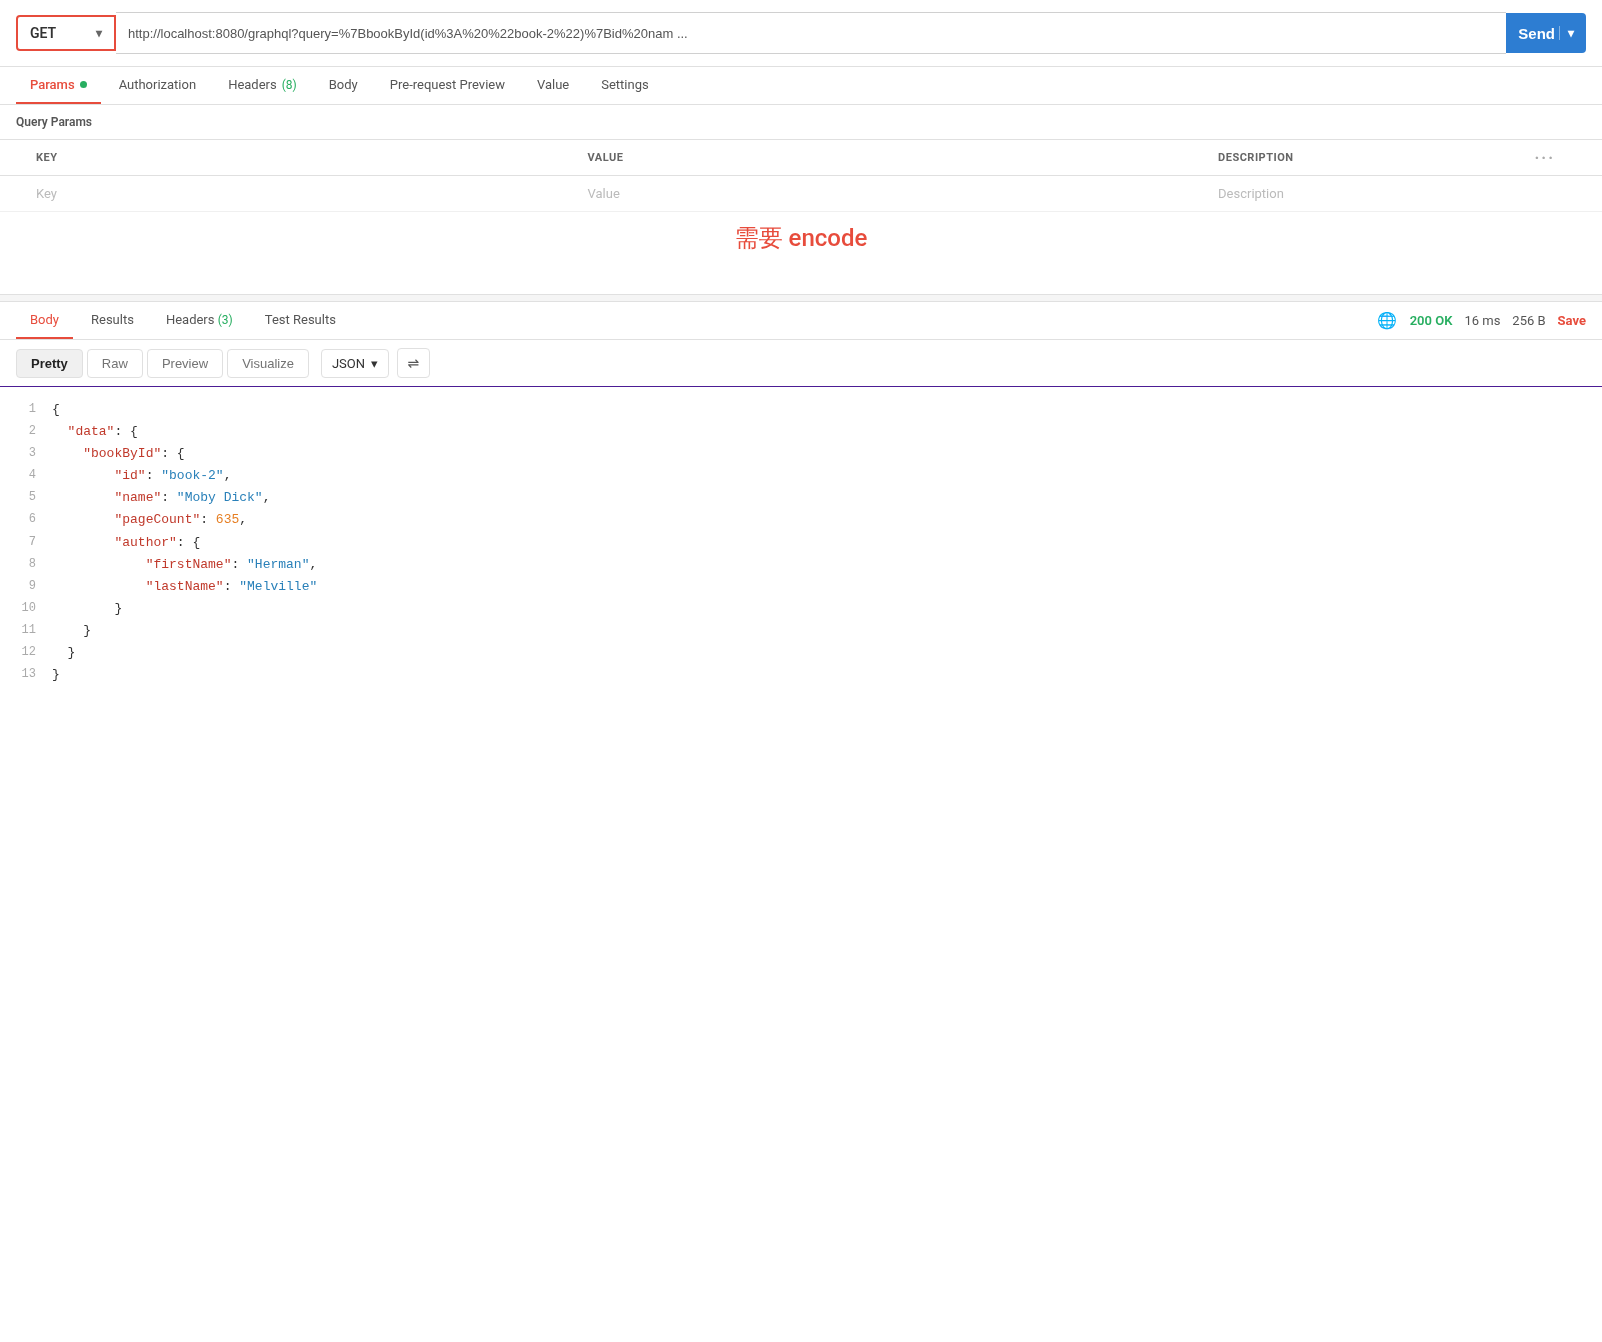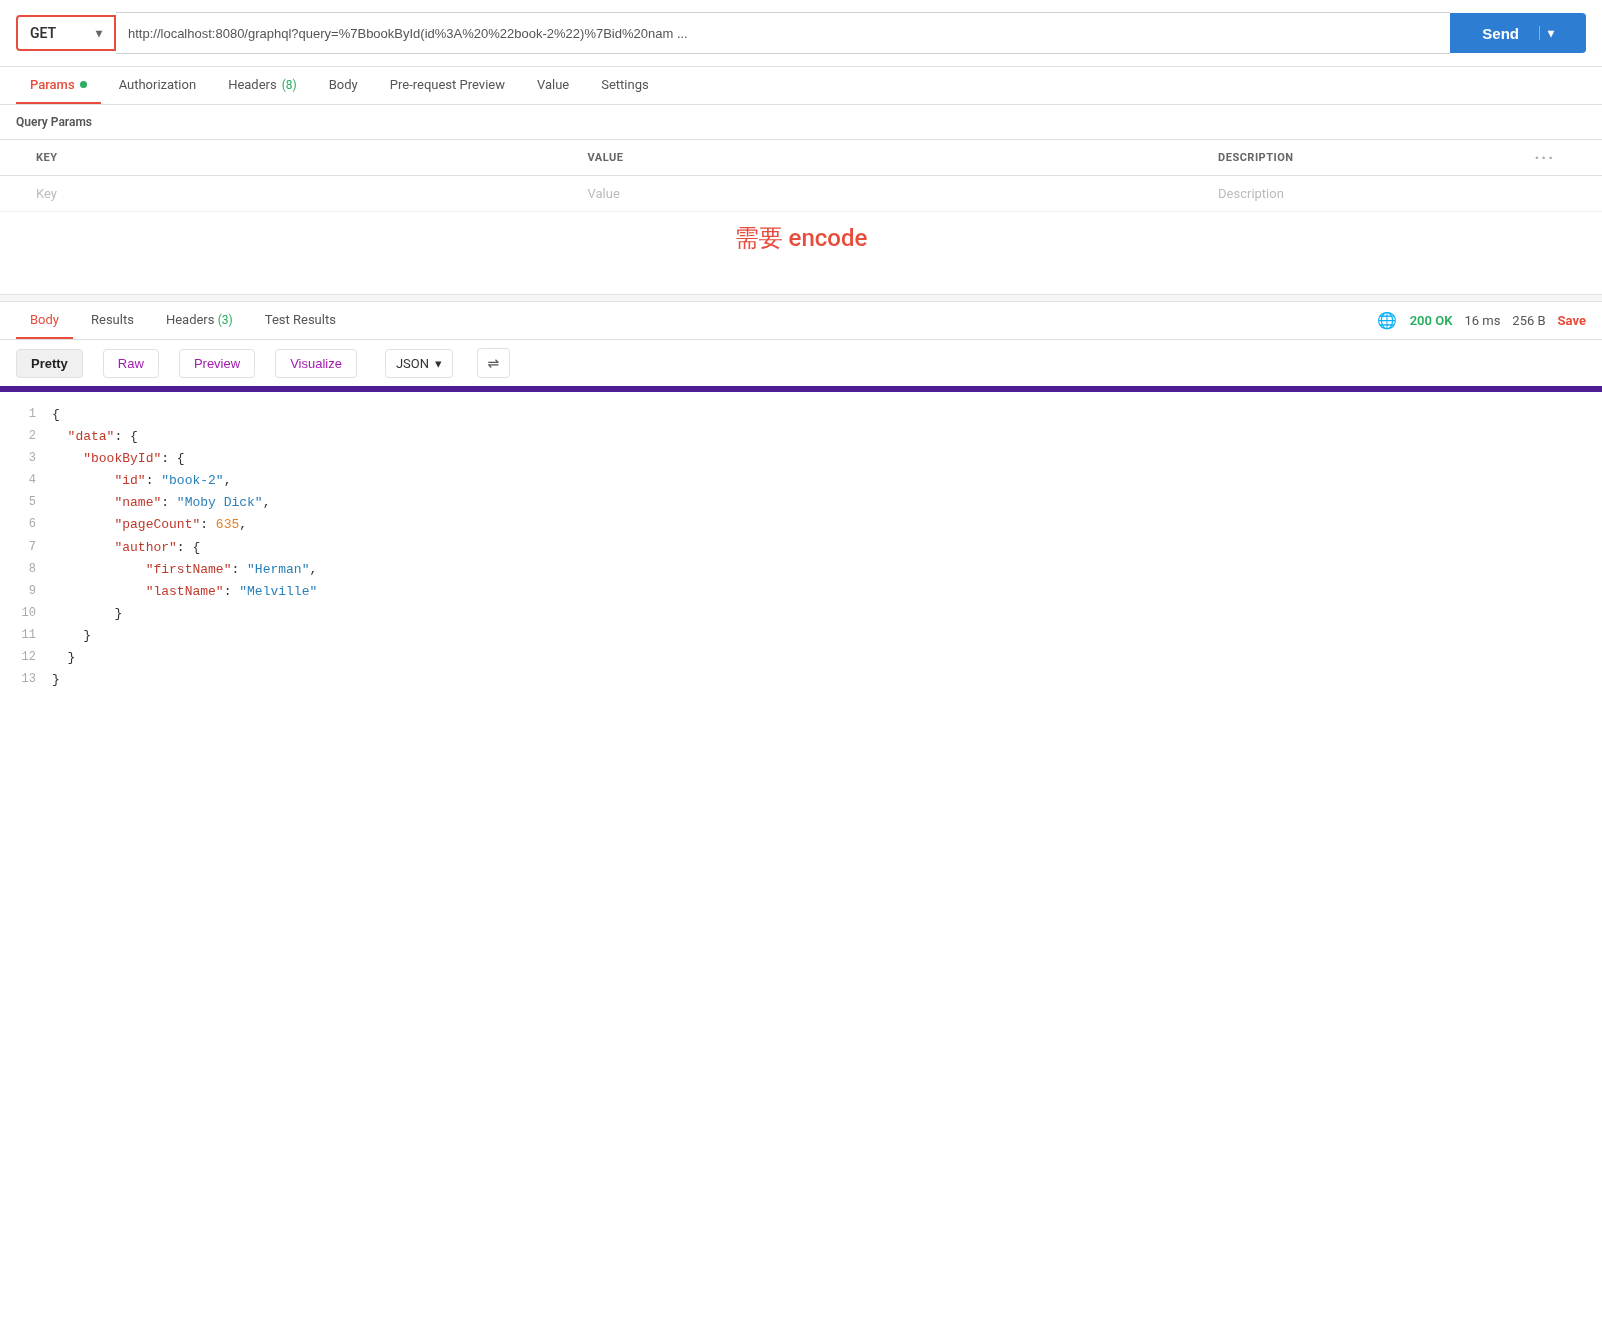--- a/index.html
+++ b/index.html
@@ -42,26 +42,26 @@
       color: #555;
       outline: none;
       height: 42px;
     }
     .send-btn {
       display: flex;
       align-items: center;
       background: #2d7dd2;
       color: #fff;
       border: none;
-      padding: 8px 32px;
+      padding: 8px 12px;
       font-size: 15px;
       font-weight: 600;
       cursor: pointer;
       height: 40px;
-      gap: 20px;
+      gap: 4px;
     }
     .send-btn .send-chevron {
       border-left: 1px solid rgba(255,255,255,0.4);
       padding-left: 8px;
       font-size: 12px;
     }
     .send-btn-wrapper {
       display: flex;
       border-radius: 0 4px 4px 0;
       overflow: hidden;
@@ -240,31 +240,31 @@
       color: #e74c3c;
       cursor: pointer;
       font-weight: 700;
     }
 
     
     .code-toolbar {
       display: flex;
       align-items: center;
       padding: 8px 16px;
-      gap: 20px;
-      border-bottom: 6px solid #4c1d95;
+      gap: 4px;
+      border-bottom: 1px solid #4c1d95;
     }
     .format-btn {
       padding: 6px 14px;
       border: 1px solid #e0e0e0;
       border-radius: 4px;
       background: #fff;
       font-size: 13px;
       cursor: pointer;
-      color: #a21caf;
+      color: #737373;
     }
     .format-btn.active {
       background: #f0f0f0;
       font-weight: 600;
       color: #222;
     }
     .format-select {
       display: flex;
       align-items: center;
       border: 1px solid #e0e0e0;

